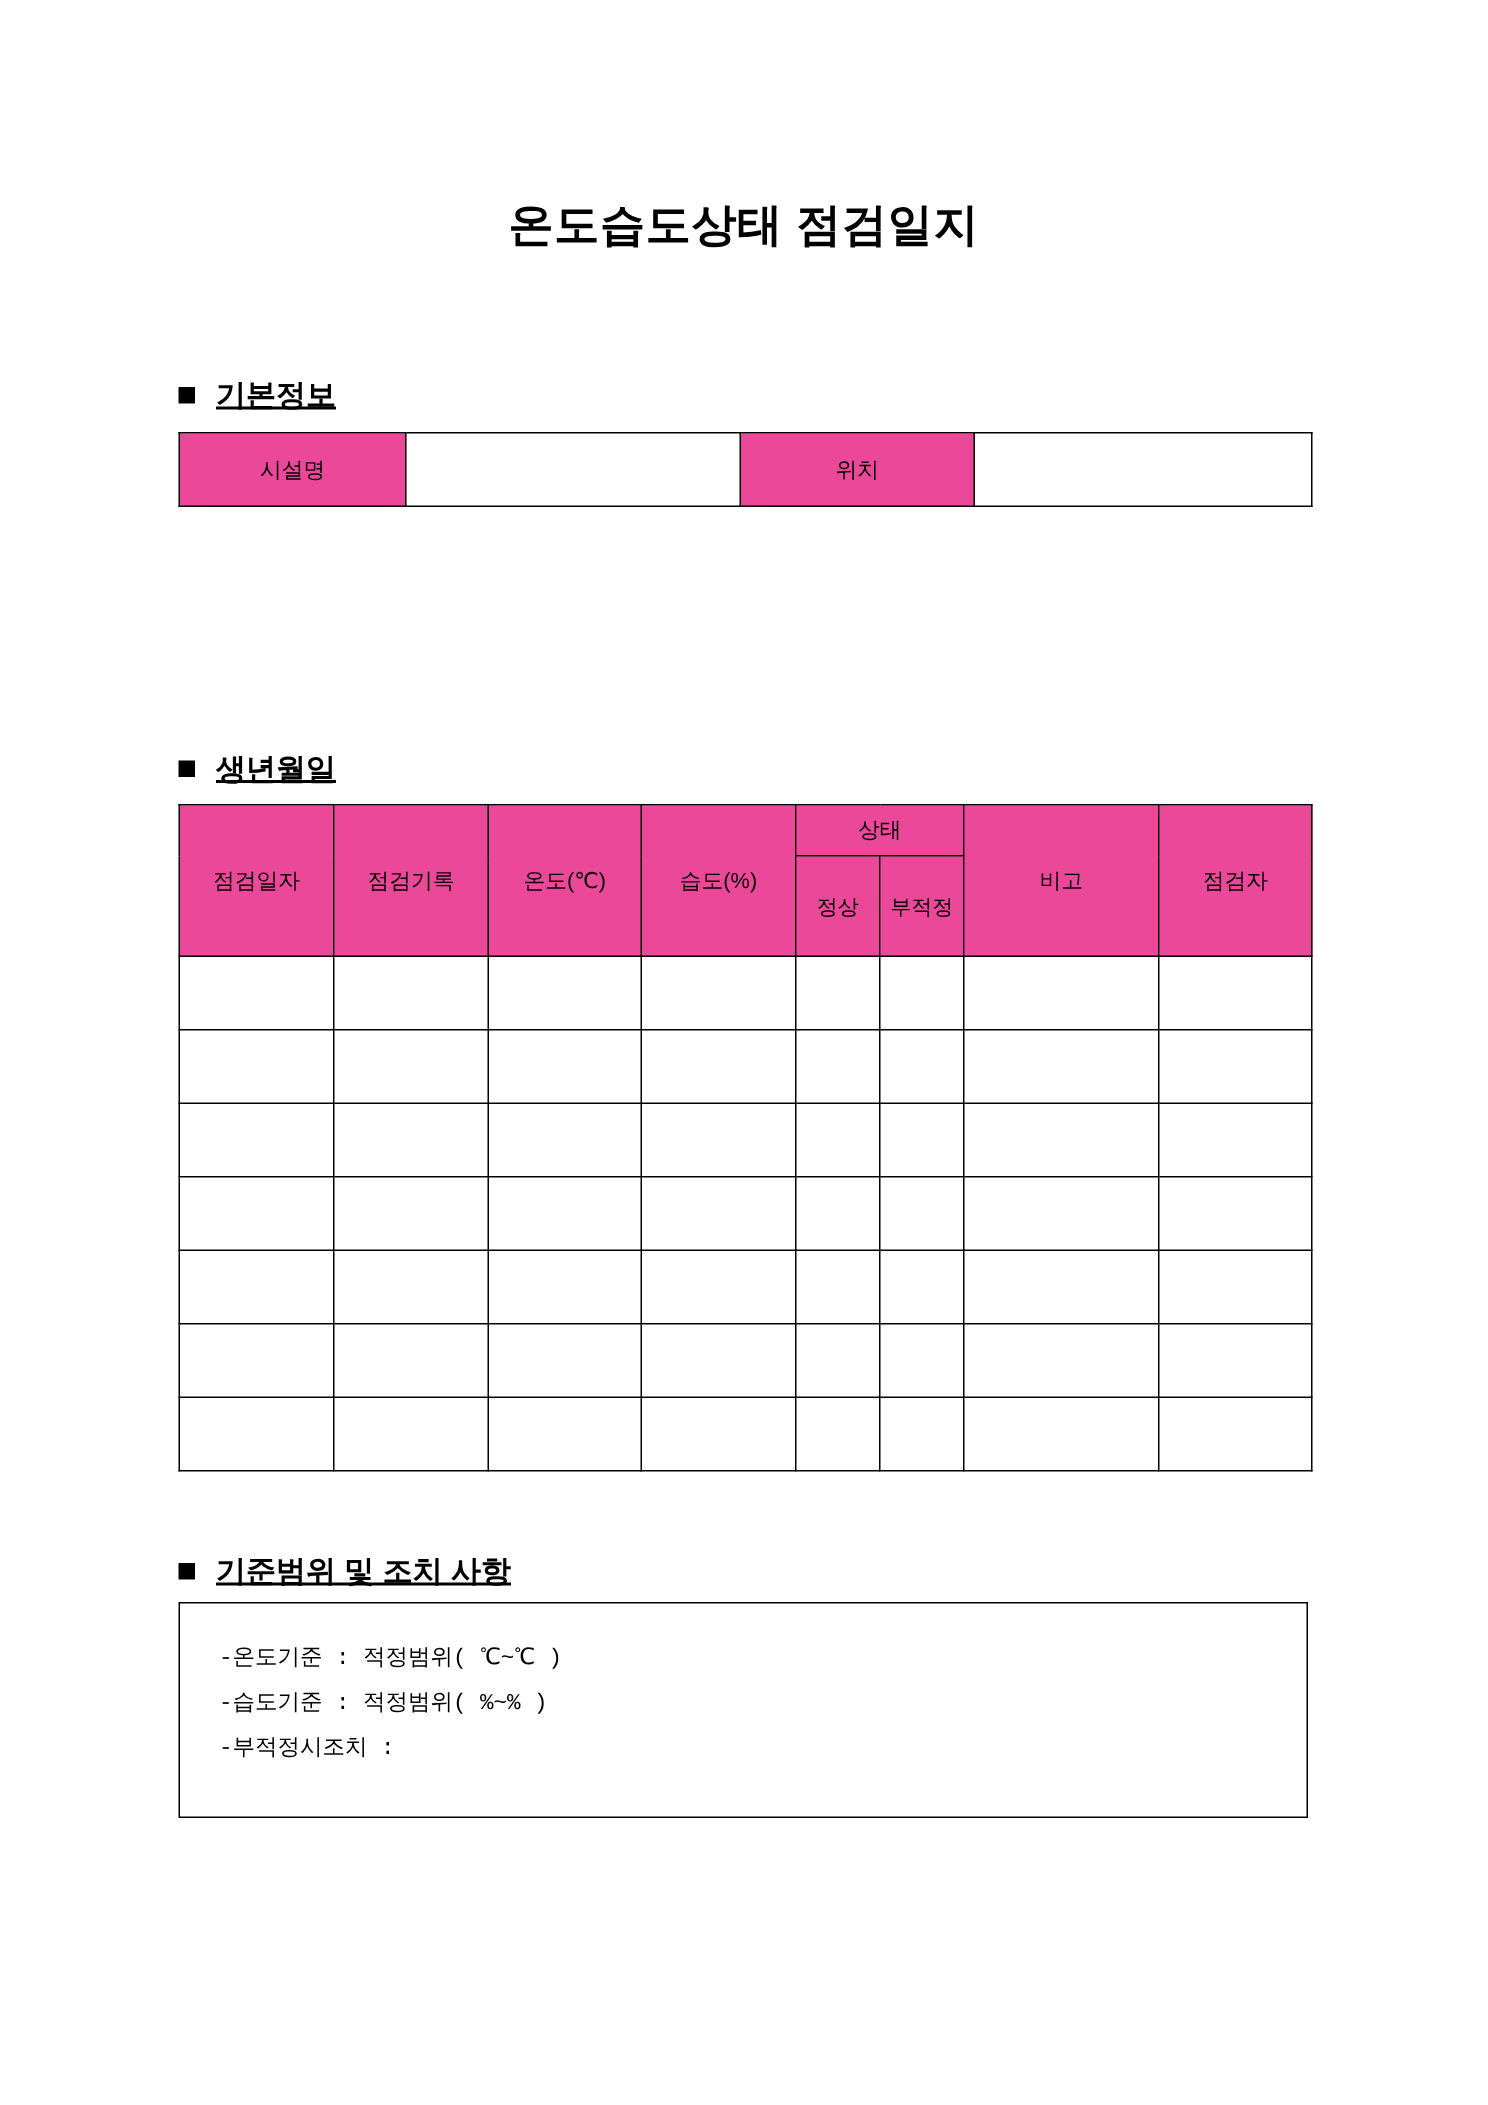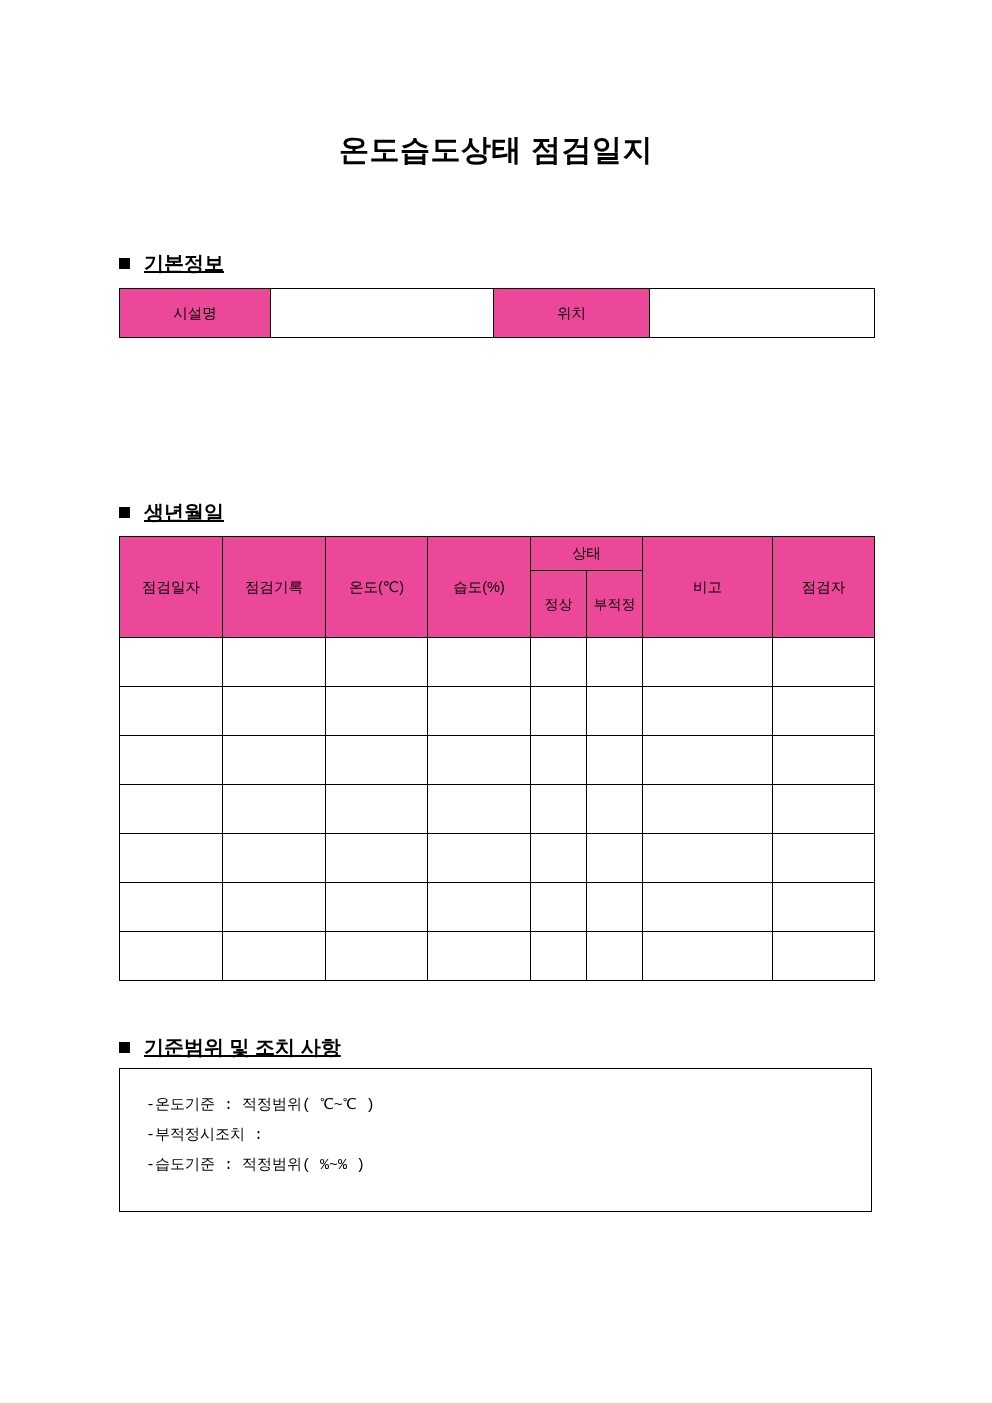--- a/index.html
+++ b/index.html
@@ -252,17 +252,17 @@
     </tbody>
   </table>
 
   <div class="section-heading" id="heading-notes">
     <span class="bullet"></span>
     <span>기준범위 및 조치 사항</span>
   </div>
 
   <div id="notes-box">
     <div class="note-line">-온도기준 : 적정범위( ℃~℃ )</div>
+    <div class="note-line">-습도기준 : 적정범위( %~% )</div>
     <div class="note-line">-부적정시조치 :</div>
-    <div class="note-line">-습도기준 : 적정범위( %~% )</div>
   </div>
 
 </div>
 
 </body></html>

